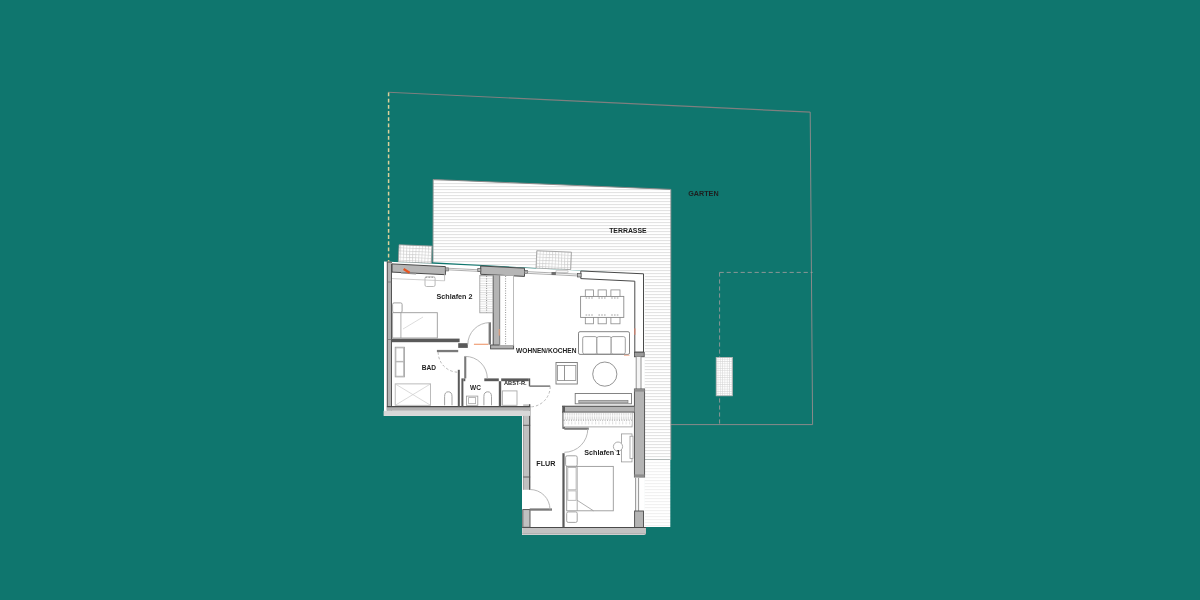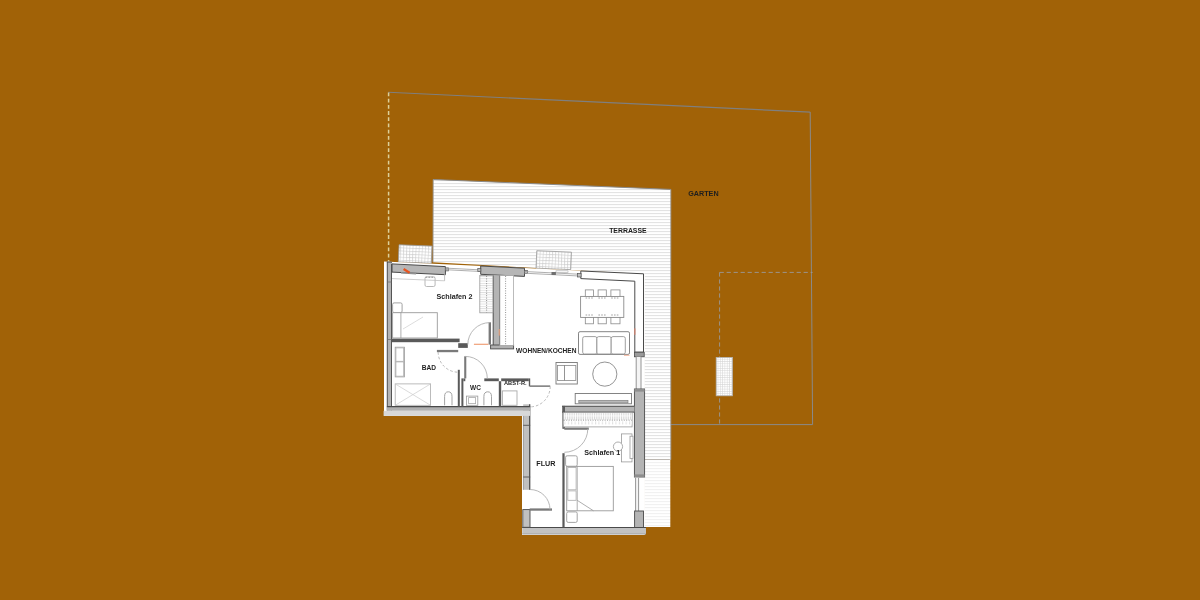--- a/index.html
+++ b/index.html
@@ -1,16 +1,16 @@
 <!DOCTYPE html>
 <html><head>
 <meta charset="utf-8">
 <style>
   html,body{margin:0;padding:0;background:#ffffff;}
-  .page{width:1200px;height:600px;position:relative;background:#a16207;overflow:hidden;}
+  .page{width:1200px;height:600px;position:relative;background:#0f766e;overflow:hidden;}
   svg{position:absolute;left:0;top:0;}
   text{font-family:"Liberation Sans", sans-serif;font-weight:bold;fill:#1e1e1e;-webkit-font-smoothing:antialiased;}
 </style>
 </head>
 <body>
 <div class="page">
 <svg width="1200" height="600" viewBox="0 0 1200 600">
 <defs>
   <pattern id="ht" width="3" height="3" patternUnits="userSpaceOnUse">
     <rect width="3" height="3" fill="#ffffff"></rect>

